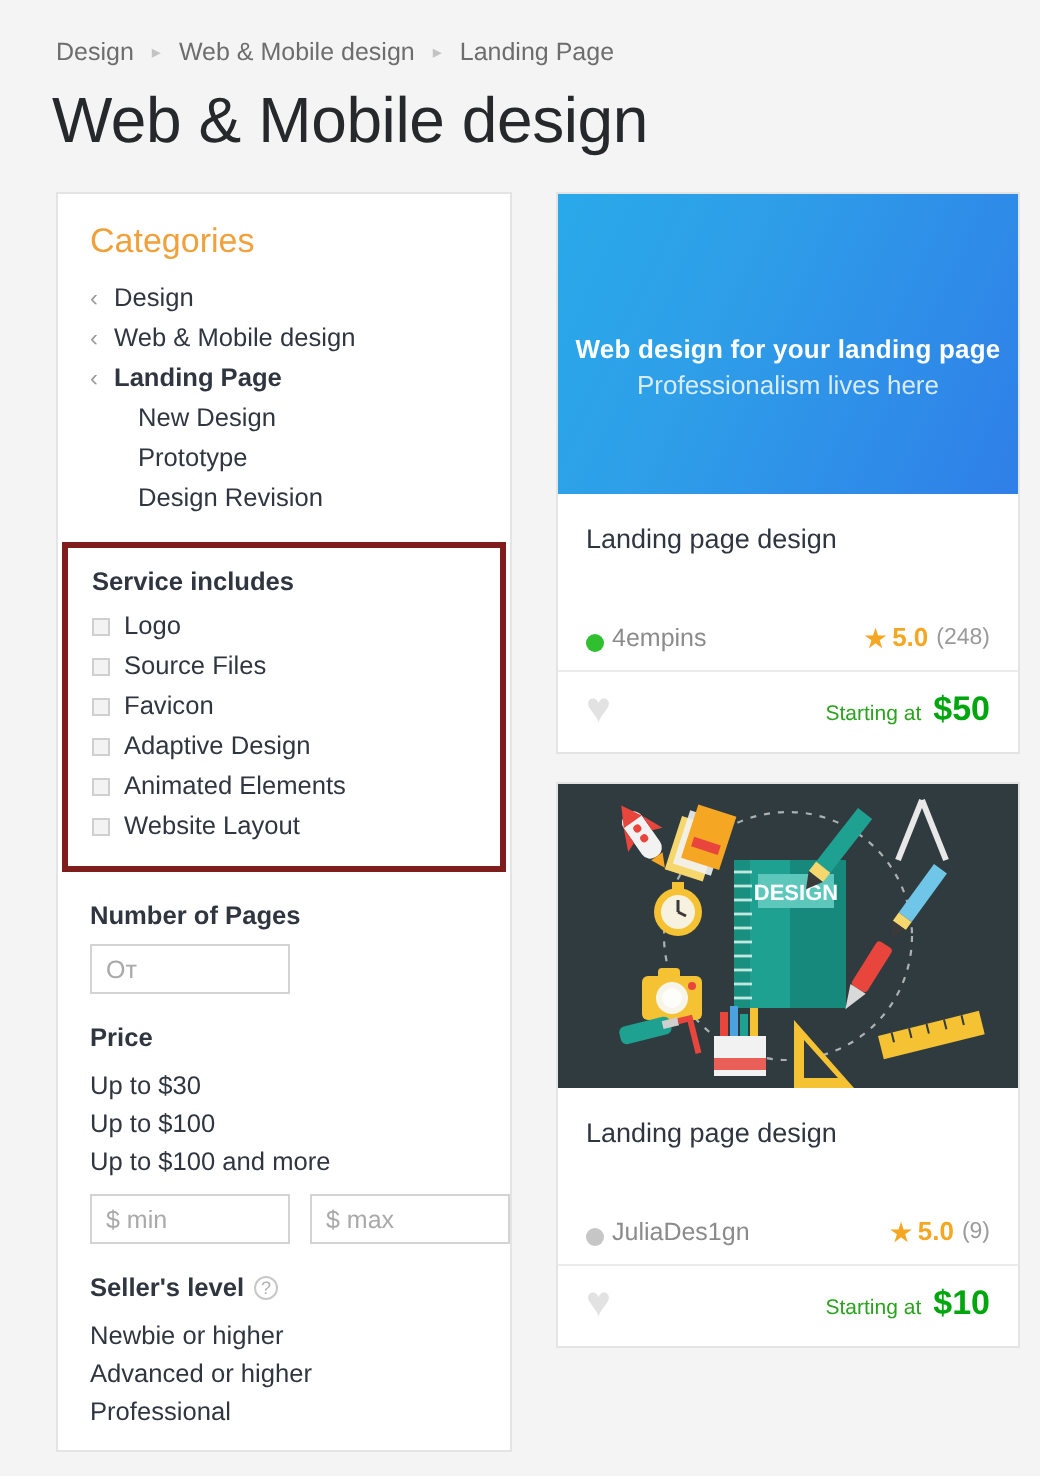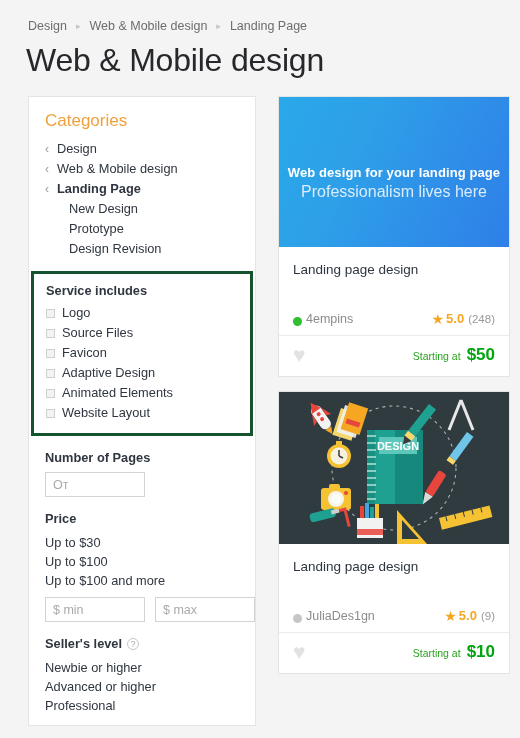--- a/index.html
+++ b/index.html
@@ -90,21 +90,21 @@
   .cat-sub {
     font-size: 12.8px;
     color: #2f3640;
     line-height: 20px;
     padding-left: 24px;
   }
 
   
   .filter-block {
     margin: 12px 2px 0 2px;
-    border: 3px solid #14532d;
+    border: 3px solid #7f1d1d;
     padding: 9px 12px 10px 12px;
     box-sizing: border-box;
   }
   .filter-title {
     font-size: 12.8px;
     font-weight: bold;
     color: #2f3640;
     margin-bottom: 5px;
   }
   .check-row {
@@ -202,21 +202,21 @@
   }
   .banner-h {
     color: #ffffff;
     font-weight: bold;
     font-size: 13px;
     text-align: center;
     letter-spacing: 0.1px;
   }
   .banner-sub {
     color: #d9ecfb;
-    font-size: 16px;
+    font-size: 13px;
     text-align: center;
     margin-top: 3px;
   }
 
   .card-body { padding: 14px 14px 0 14px; }
   .card-title {
     font-size: 13.5px;
     color: #2f3640;
     line-height: 17px;
     min-height: 50px;

